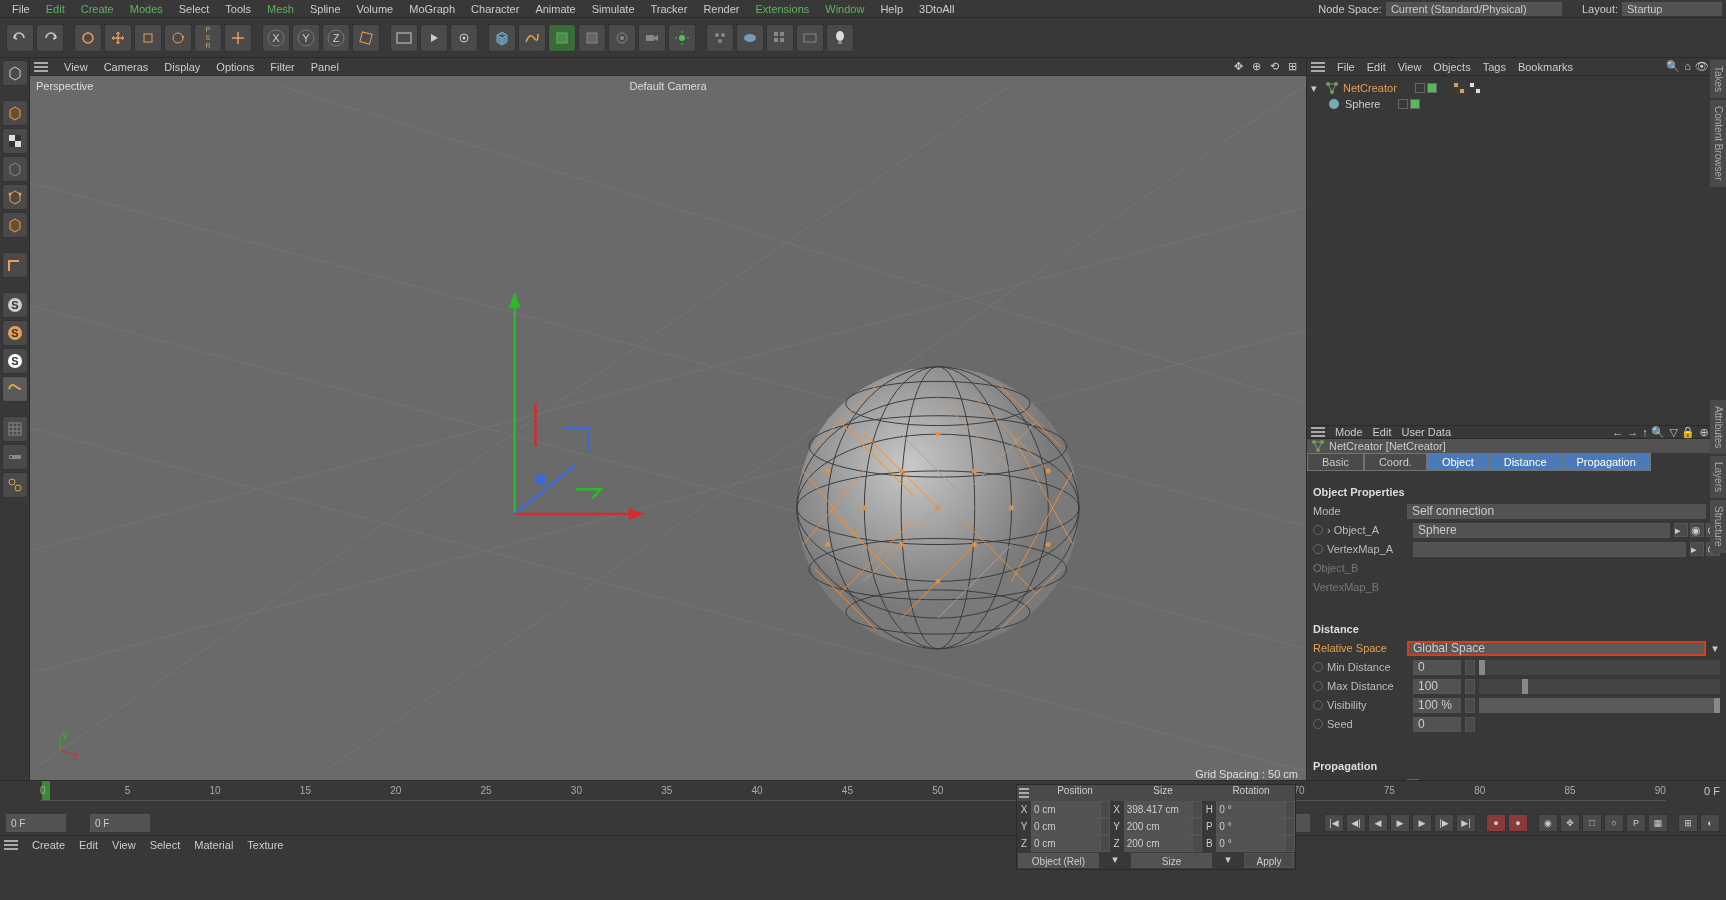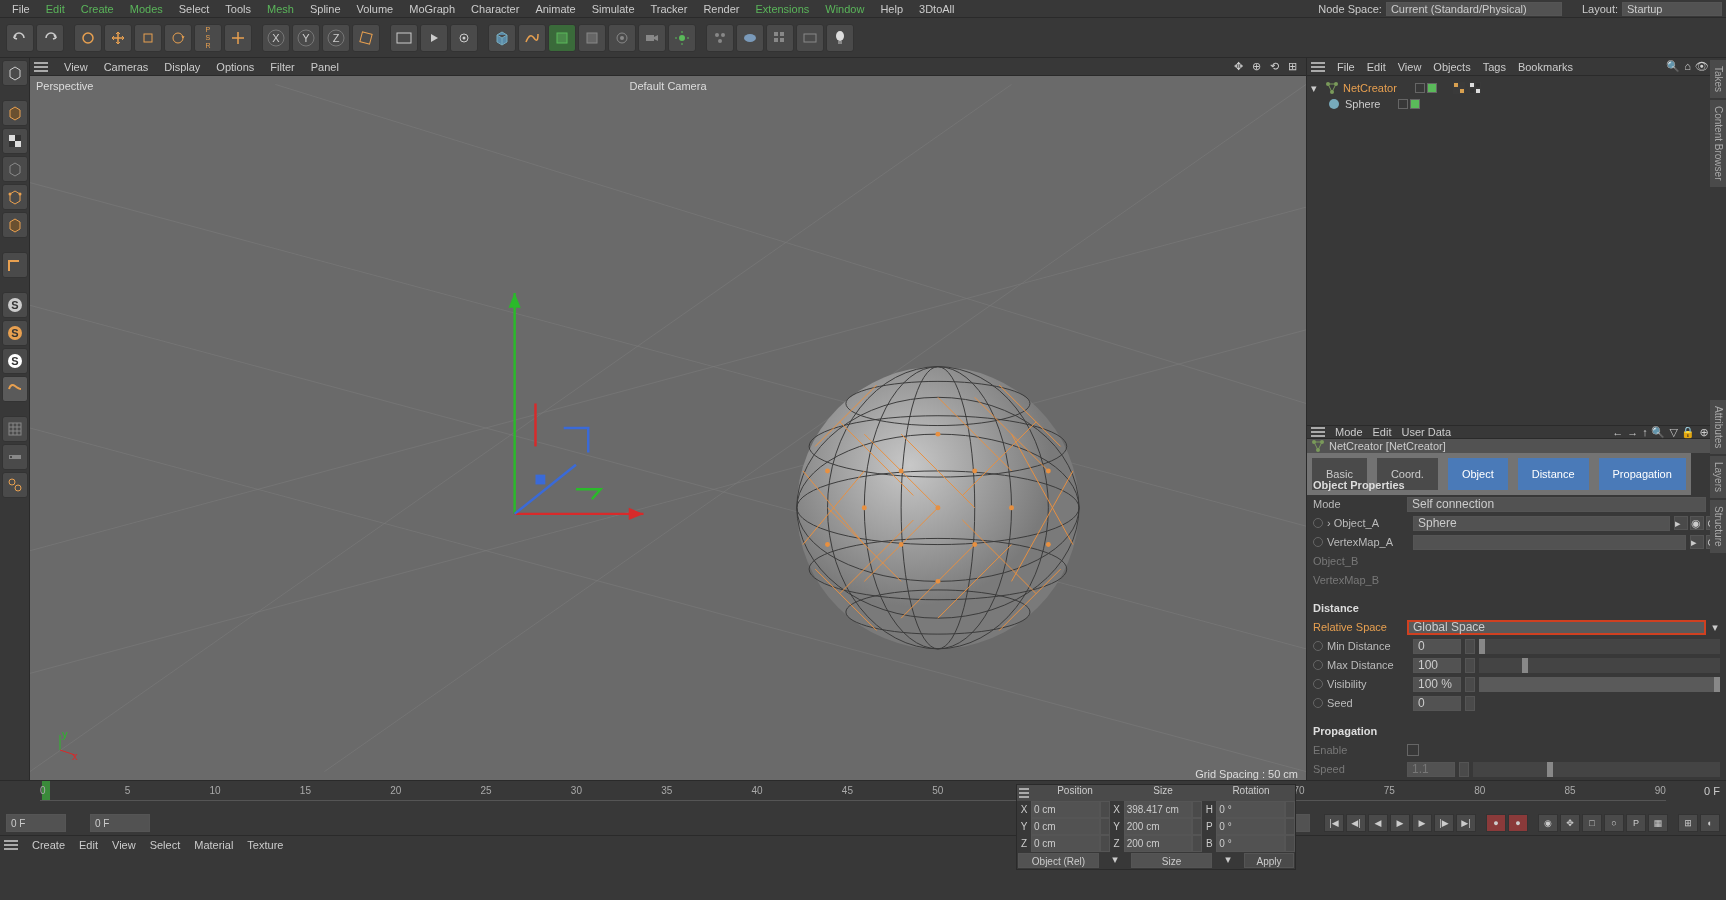--- a/index.html
+++ b/index.html
@@ -34,23 +34,23 @@
 .oitem .oicon{width:14px;height:14px;display:inline-block}
 .oitem .oname{color:#ccc}
 .oitem .oname.sel{color:#e8a050}
 .oitem .odots{margin-left:auto;display:flex;gap:2px}
 .oitem .odots span{width:10px;height:10px;border:1px solid #666;display:inline-block}
 .attrpanel{flex:1;display:flex;flex-direction:column;overflow:auto}
 .attrhdr{height:18px;display:flex;align-items:center;padding:0 4px;gap:10px;position:relative;border-bottom:1px solid #2a2a2a}
 .attrhdr .aicons{position:absolute;right:4px;display:flex;gap:4px}
 .objtitle{height:18px;background:#525252;display:flex;align-items:center;padding:0 4px;gap:4px}
 .tabs{height:18px;display:flex;background:#383838}
-.tab{flex:0 0 auto;padding:16px 14px;background:#4a4a4a;border:5px solid #737373;cursor:pointer;display:flex;align-items:center;justify-content:center}
+.tab{flex:0 0 auto;padding:8px 14px;background:#4a4a4a;border:1px solid #737373;cursor:pointer;display:flex;align-items:center;justify-content:center}
 .tab.active{background:#4a7ab8;color:#fff}
-.sect{padding:4px 6px}
+.sect{padding:11px 6px}
 .sect-title{font-weight:bold;color:#ddd;margin:4px 0}
 .prow{display:flex;align-items:center;height:18px;gap:4px;margin:1px 0}
 .prow .plbl{width:90px;color:#bbb;display:flex;align-items:center;gap:3px}
 .prow .plbl.orange{color:#e8a050}
 .prow .plbl.dim{color:#777}
 .prow .pval{flex:1;background:#525252;border:1px solid #555;height:15px;padding:0 4px;display:flex;align-items:center;font-size:12px}
 .prow .pval.highlight{border:2px solid #d04020;background:#5a5a5a}
 .prow .pspinner{width:10px;height:15px;background:#4a4a4a;border:1px solid #555;font-size:7px;display:flex;flex-direction:column}
 .prow .pslider{flex:1;height:15px;background:#444;position:relative}
 .prow .pslider .thumb{position:absolute;width:6px;height:15px;background:#888;left:20%}

